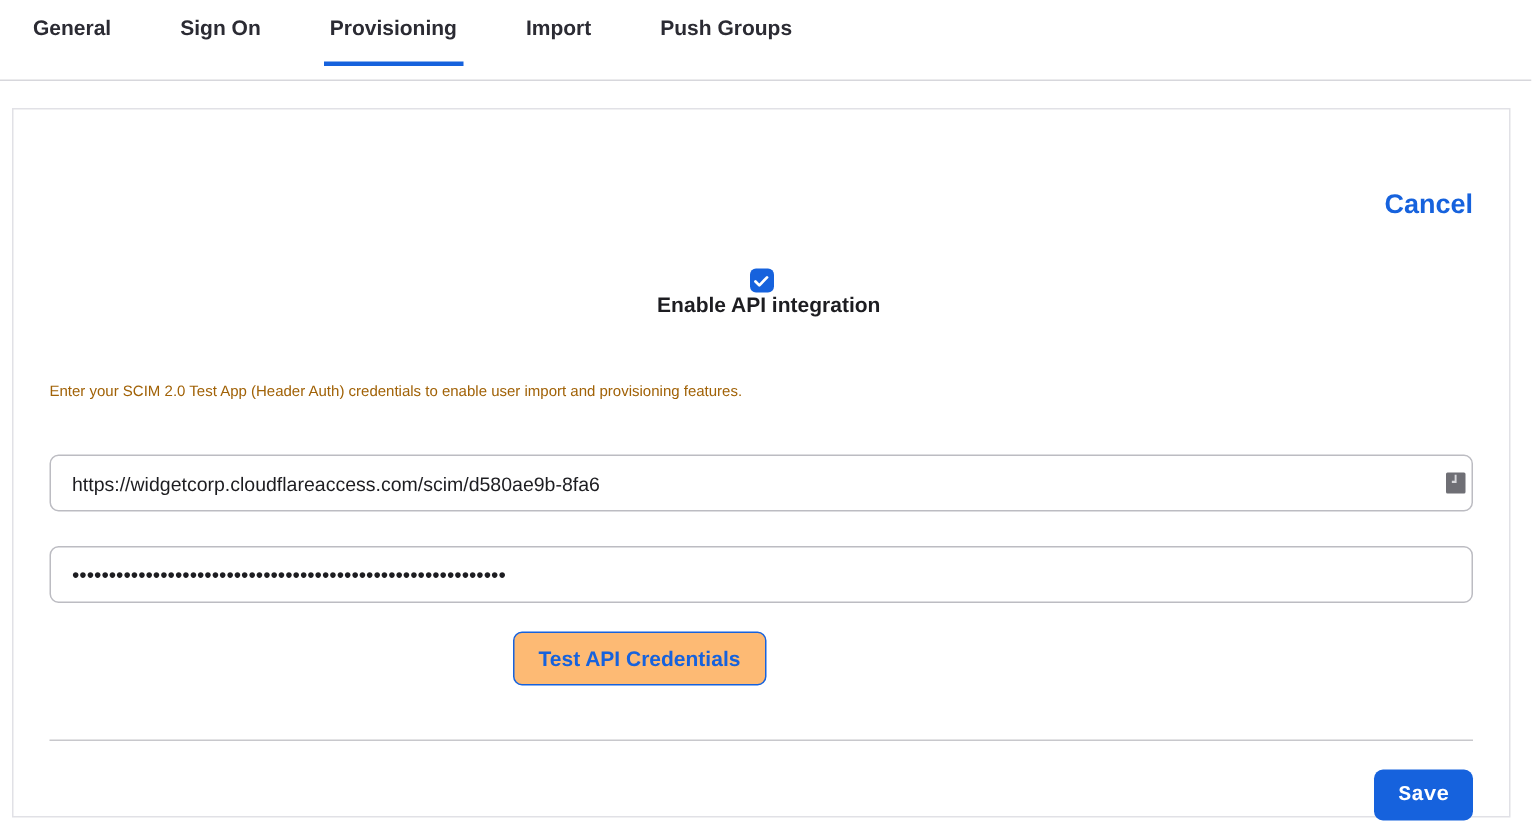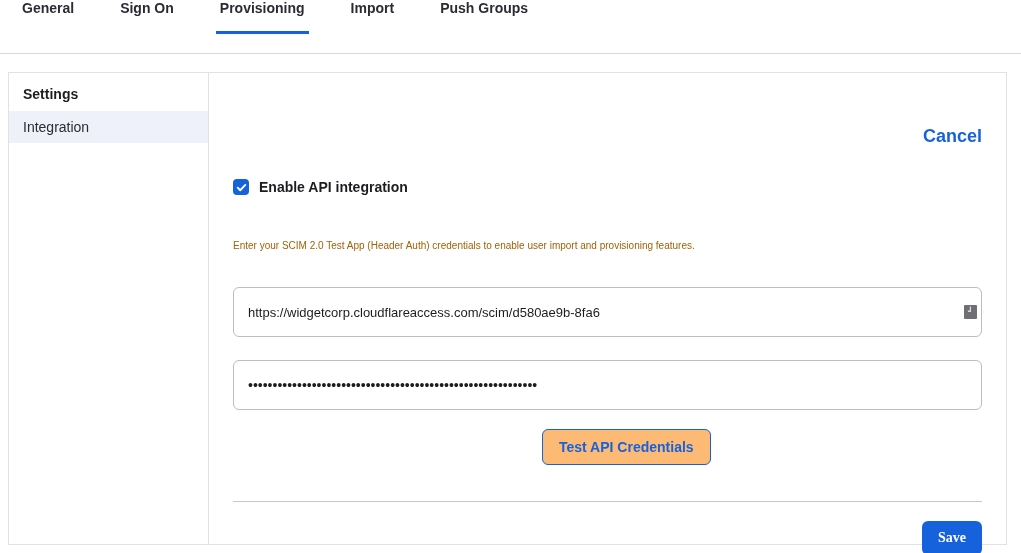--- a/index.html
+++ b/index.html
@@ -1,85 +1,81 @@
 <!DOCTYPE html>
 <html><head>
 <meta charset="utf-8">
 <style>
   * { margin:0; padding:0; box-sizing:border-box; }
   html,body { width:1021px; height:553px; background:#ffffff; overflow:hidden;
     font-family:"Liberation Sans","DejaVu Sans",sans-serif; color:#1d1d21; }
 
   
-  .tabbar { display:flex; gap:38px; padding:0 0 0 18px; border-bottom:1px solid #d7d7dc; height:54px; align-items:flex-start; }
+  .tabbar { display:flex; gap:38px; padding:0 0 0 18px; border-bottom:1px solid #d7d7dc; height:54px; align-items:center; }
   .tab { font-size:14px; font-weight:600; color:#2b2b33; padding:0 4px 15px 4px; cursor:pointer;
     border-bottom:3px solid transparent; margin-bottom:-1px; white-space:nowrap; }
   .tab.active { border-bottom-color:#1662dd; }
 
   
   .card { margin:18px 14px 8px 8px; border:1px solid #e1e1e6; display:flex; height:473px; background:#fff; }
 
   
   .sidebar { width:200px; border-right:1px solid #e1e1e6; flex:none; }
   .sidebar-heading { font-size:14px; font-weight:700; padding:13px 14px 9px 14px; color:#1d1d21; }
   .sidebar-item { font-size:14px; padding:8px 14px; color:#2b2b33; cursor:pointer; }
   .sidebar-item.selected { background:#eef1fa; }
 
   
   .main { flex:1; padding:0 24px; position:relative; }
   .cancel-row { text-align:right; margin-top:53px; }
   .cancel-link { color:#1662dd; font-size:18px; font-weight:700; text-decoration:none; cursor:pointer; }
 
-  .checkbox-row { display:flex; align-items:center; margin-top:32px; }
+  .checkbox-row { display:flex; align-items:center; margin-top:32px;flex-direction:column; }
   .checkbox { width:16px; height:16px; border-radius:4px; background:#1662dd; flex:none; cursor:pointer;
     display:flex; align-items:center; justify-content:center; }
   .checkbox svg { width:11px; height:11px; }
   .checkbox-label { font-size:14px; font-weight:600; margin-left:10px; color:#1d1d21; }
 
   .description { margin-top:45px; font-size:10px; color:#a16207; }
 
   .form-row { display:flex; align-items:center; margin-top:0; }
   .form-row.first { margin-top:36px; }
   .form-row.second { margin-top:23px; }
   .form-label { flex:0 0 309px; font-size:14px; color:#1d1d21; }
   .input-wrap { position:relative; flex:1; }
-  .text-input { width:100%; height:50px; border:1px solid #bcbcc2; border-radius:6px; padding:0 14px;
+  .text-input { width:100%; height:38px; border:1px solid #bcbcc2; border-radius:6px; padding:0 14px;
     font-size:13px; color:#1d1d21; font-family:"Liberation Sans","DejaVu Sans",sans-serif; outline:none; background:#fff; }
   .text-input.token { font-size:14px; letter-spacing:0px; }
   .overflow-cursor { position:absolute; right:5px; top:50%; transform:translateY(-50%);
     width:13px; height:14px; background:#6f6f75; color:#d9d9dc; font-size:8px; line-height:14px; text-align:center;
     border-radius:1px; pointer-events:none; }
 
   .test-btn-row { margin-left:309px; margin-top:19px; }
   .test-btn { background:#fdba74; border:1px solid #1662dd; color:#1662dd; font-weight:600; font-size:14px;
     border-radius:6px; padding:9px 16px; cursor:pointer; font-family:inherit; }
 
   .divider { border:none; border-top:1px solid #c8c8cc; margin-top:36px; }
 
   .save-row { text-align:right; margin-top:19px; }
   .save-btn { background:#1662dd; color:#fff; border:none; border-radius:6px; font-size:14px; font-weight:600;
-    padding:9px 16px; cursor:pointer; font-family:Liberation Serif, serif; }
+    padding:9px 16px; cursor:pointer; font-family:Liberation Mono, monospace; }
 </style>
 </head>
 <body>
 
 <div class="tabbar">
   <div class="tab">General</div>
   <div class="tab">Sign On</div>
   <div class="tab active">Provisioning</div>
   <div class="tab">Import</div>
   <div class="tab">Push Groups</div>
 </div>
 
 <div class="card">
 
-  <div class="sidebar">
-    <div class="sidebar-heading">Settings</div>
-    <div class="sidebar-item selected">Integration</div>
-  </div>
 
   <div class="main">
 
     <div class="cancel-row">
       <a class="cancel-link">Cancel</a>
     </div>
 
     <div class="checkbox-row">
       <span class="checkbox">
         <span style="display:flex;">

